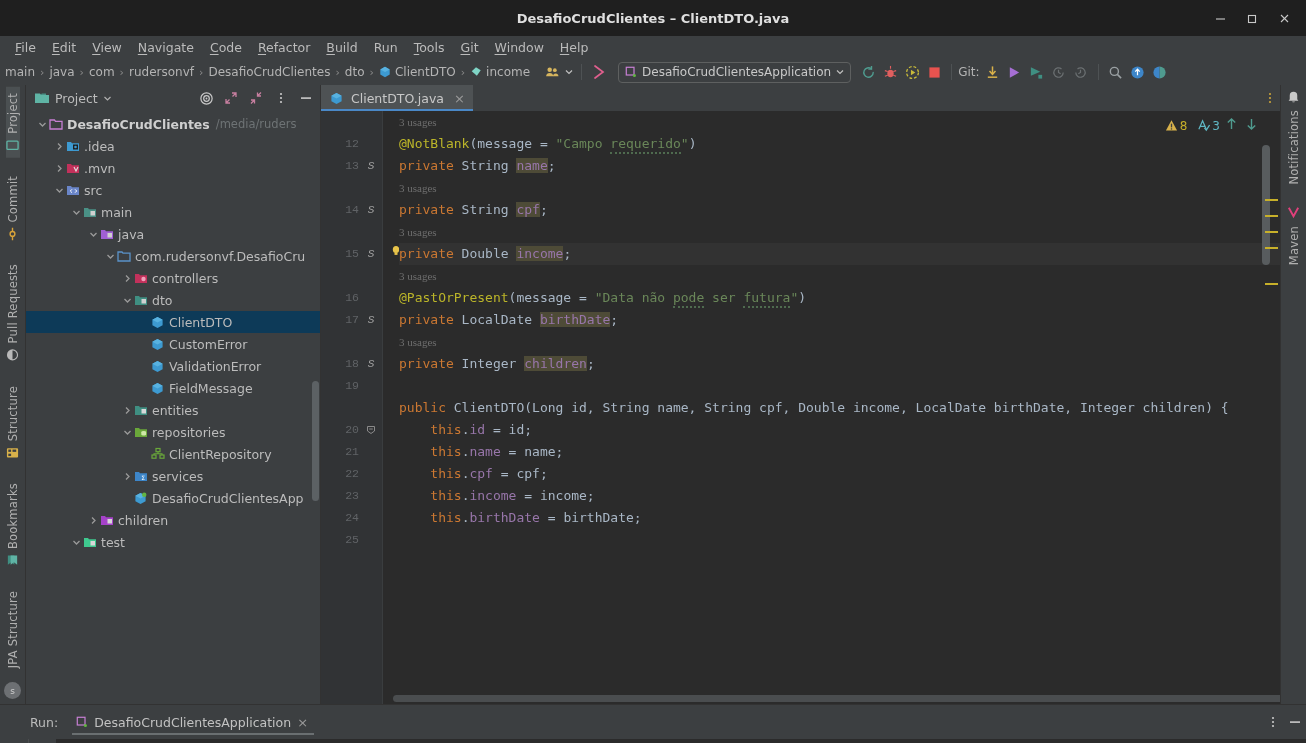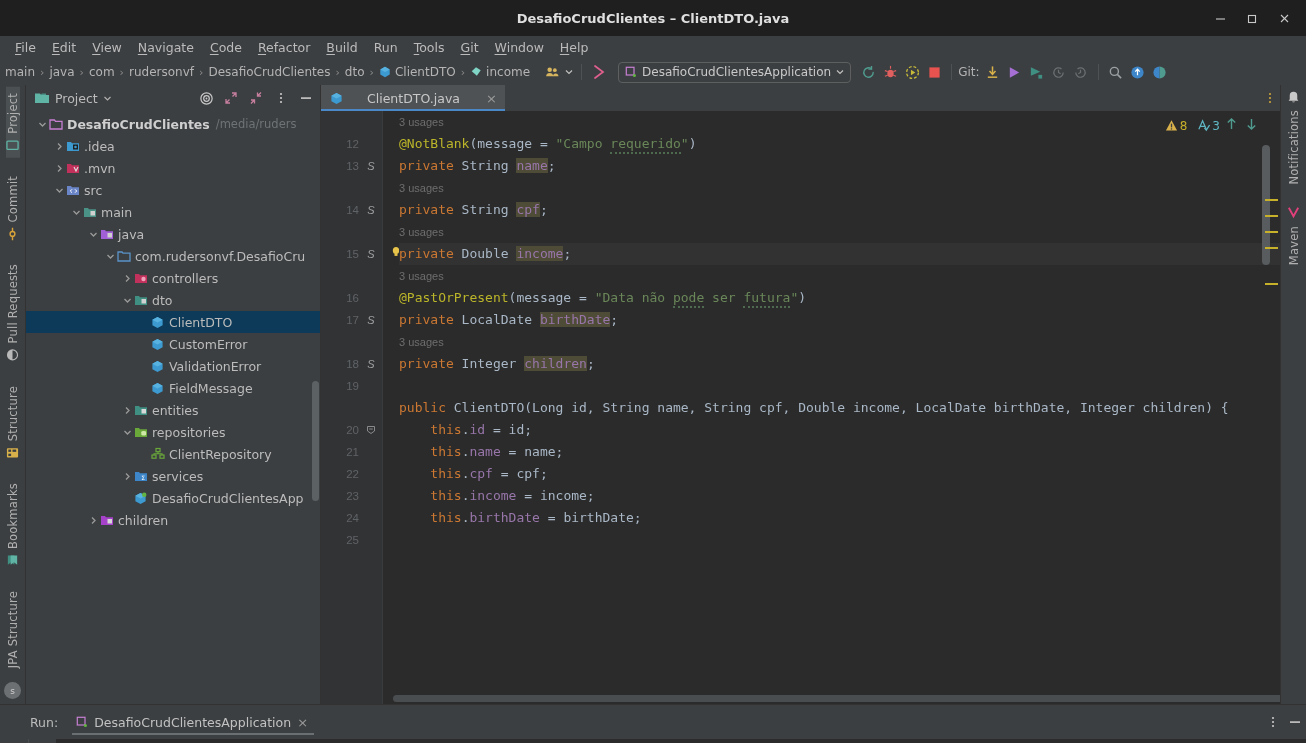--- a/index.html
+++ b/index.html
@@ -95,43 +95,43 @@
   .tpath { color: #6e7375; font-size: 11.5px; margin-left: 6px; }
   .bold { font-weight: bold; color: #cfcfcf; }
 
   
   .treescroll { position:absolute; right:1px; top:270px; width:7px; height:120px; background:#5c6164; border-radius:4px;}
 
   
   .editorwrap { flex: 1; display: flex; flex-direction: column; min-width: 0; }
   .tabsrow { height: 26px; background: #3c3f41; display: flex; align-items: stretch; position: relative;}
   .etab {
-    display: flex; align-items: center; gap: 24px; padding: 0 8px 0 9px;
+    display: flex; align-items: center; gap: 8px; padding: 0 8px 0 9px;
     background: #4e5254; color: #c8c8c8; font-size: 12.5px; position: relative;
   }
   .etab .underline { position: absolute; left:0; right:0; bottom:0; height:2px; background:#4a88c7;}
   .etab .closex { color: #9a9a9a; font-size: 13px; margin-left: 2px;}
   .tabsrow .tspacer { flex: 1; }
   .tabsrow .dots { width: 20px; display:flex; align-items:center; justify-content:center;}
 
   .codearea { flex: 1; background: #2b2b2b; display: flex; position: relative; overflow:hidden;}
   .gutter {
     width: 62px; background: #313335; flex: 0 0 62px; position: relative;
-    font-family: Liberation Sans, sans-serif; font-size: 11.5px; color: #606366;
+    font-family: Liberation Mono, monospace; font-size: 11.5px; color: #606366;
   }
   .gutter .gsep { position:absolute; right:0; top:0; bottom:0; width:1px; background:#3a3d3f;}
   .code {
     flex: 1; position: relative; font-family: "DejaVu Sans Mono", monospace;
     font-size: 13px; color: #a9b7c6; overflow: hidden; padding-left: 16px;
   }
   .ln { height: 22px; line-height: 22px; white-space: pre; }
   .gl { height: 22px; line-height: 22px; display:flex; align-items:center; justify-content:flex-end; padding-right: 5px; gap:5px;}
   .gl .num { min-width: 18px; text-align: right; }
   .gl .mk { width: 14px; display:flex; align-items:center; justify-content:center; color:#a0a0a0; font-size:11px; font-style: italic;}
-  .usage { color: #6e6e6e; font-size: 11px; font-family: Liberation Sans, sans-serif;}
+  .usage { color: #6e6e6e; font-size: 11px; font-family: Liberation Serif, serif;}
   .kw { color: #cc7832; }
   .ann { color: #bbb529; }
   .str { color: #6a8759; }
   .fld { color: #9876aa; }
   .typ { color: #a9b7c6; }
   .hl { background: #4e4b37; }
   .curline { background: #323232; }
   .wave { border-bottom: 2px dotted #4f6b4f; padding-bottom:1px;}
 
   
@@ -742,20 +742,35 @@
               <path d="M3 1.5 L6 4.5 L3 7.5" stroke="#9a9a9a" stroke-width="1.3" fill="none"></path>
             </svg>
           </span>
           <span class="ticon">
             <svg width="14" height="14" viewBox="0 0 14 14">
               <path d="M1 3h4l1 1.2h7V12H1z" fill="#a542c9"></path>
               <rect x="7.5" y="6" width="4.5" height="4.5" fill="#d8d8d8"></rect>
             </svg>
           </span>
           <span class="tlabel">children</span>
+        </div>
+        <div class="trow">
+          <span style="width:44px;flex:0 0 44px"></span>
+          <span class="arrow">
+            <svg width="9" height="9" viewBox="0 0 9 9">
+              <path d="M1.5 3 L4.5 6 L7.5 3" stroke="#9a9a9a" stroke-width="1.3" fill="none"></path>
+            </svg>
+          </span>
+          <span class="ticon">
+            <svg width="14" height="14" viewBox="0 0 14 14">
+              <path d="M1 3h4l1 1.2h7V12H1z" fill="#3fc98f"></path>
+              <rect x="7.5" y="6" width="4.5" height="4.5" fill="#d8d8d8"></rect>
+            </svg>
+          </span>
+          <span class="tlabel">test</span>
         </div>
       </div>
   </div>
 
   <div class="editorwrap">
     <div class="tabsrow">
       <div class="etab">
         <span style="display:flex">
           <svg width="13" height="13" viewBox="0 0 14 14">
               <path d="M7 1 L12.5 4 V10 L7 13 L1.5 10 V4 Z" fill="#3d9ad1"></path>

